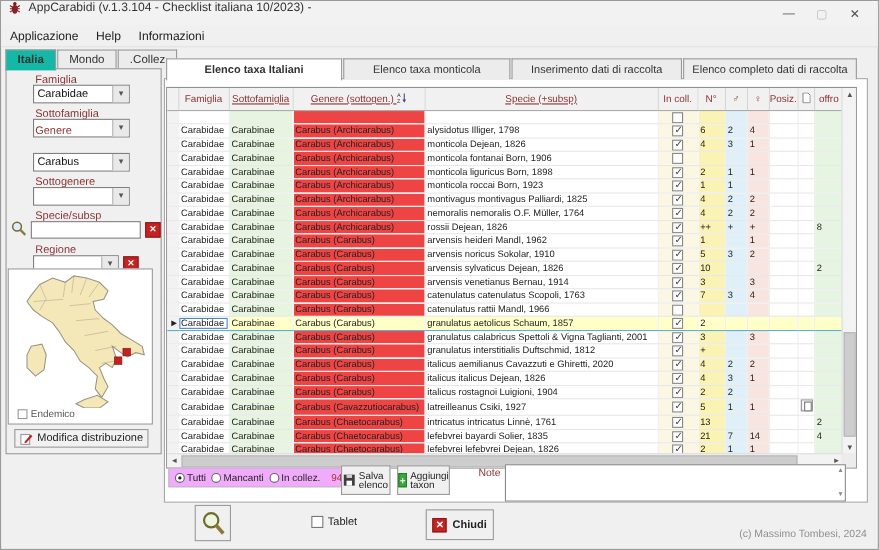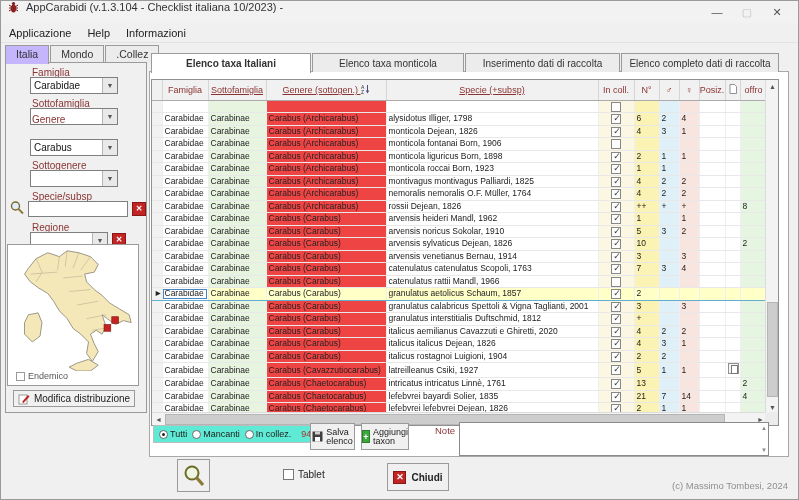--- a/index.html
+++ b/index.html
@@ -15,21 +15,21 @@
   .win-btn { width:30px; height:22px; display:flex; align-items:center; justify-content:center; font-size:11px; color:#555; }
   .win-btn.dim { color:#bdbdbd; }
 
   
   .menubar { position:absolute; left:0; top:22px; width:100%; height:20px; background:#f0f0f0; display:flex; align-items:center; border-bottom:1px solid #e3e3e3; }
   .menu-item { font-size:11px; color:#222; padding:2px 8px; }
 
   
   .side-tabs { position:absolute; left:4px; top:44px; height:18px; display:flex; }
   .side-tab { font-size:10.5px; color:#333; border:1px solid #9a9a9a; border-bottom:none; background:#ececec; padding:2px 10px; margin-right:1px; }
-  .side-tab.active { background:#c4b5fd; font-weight:normal; position:relative; z-index:3; height:19px; }
+  .side-tab.active { background:#14b8a6; font-weight:bold; position:relative; z-index:3; height:19px; }
 
   .side-panel { position:absolute; left:4px; top:61px; width:142px; height:351px; border:1px solid #9a9a9a; background:#f0f0f0; z-index:1; }
 
   .fld-label { position:absolute; left:26px; font-size:10px; color:#8b3535; }
   .combo { position:absolute; left:24px; width:88px; height:17px; background:#fff; border:1px solid #7f7f7f; font-size:10px; color:#111; line-height:15px; padding-left:3px; }
   .combo .arrow { position:absolute; right:0; top:0; width:15px; height:15px; background:#e9e9e9; border-left:1px solid #b5b5b5; color:#555; font-size:7px; text-align:center; line-height:15px; }
   .txtbox { position:absolute; left:22px; width:100px; height:16px; background:#fff; border:1px solid #7f7f7f; }
   .xbtn { position:absolute; width:14px; height:14px; background:#c22424; border:1px solid #8c1616; color:#fff; font-size:8px; font-weight:bold; text-align:center; line-height:12px; }
   .mini-lens { position:absolute; left:3px; width:16px; height:16px; }
 
@@ -74,21 +74,21 @@
 
   
   .vscroll { position:absolute; right:0; top:0; width:13px; height:334px; background:#f3f3f3; border-left:1px solid #dcdcdc; }
   .vthumb { position:absolute; left:1px; top:222px; width:11px; height:95px; background:#cdcdcd; border:1px solid #b5b5b5; }
   .hscroll { position:absolute; left:0; bottom:0; height:13px; width:615px; background:#f3f3f3; border-top:1px solid #dcdcdc; }
   .hthumb { position:absolute; left:13px; top:1px; height:11px; width:560px; background:#cdcdcd; border:1px solid #b5b5b5; }
   .sarrow { position:absolute; font-size:7px; color:#555; width:13px; height:13px; text-align:center; line-height:13px; }
   .corner { position:absolute; right:0; bottom:0; width:13px; height:13px; background:#ececec; }
 
   
-  .radio-box { position:absolute; left:152px; top:424px; width:166px; height:18px; border:1px solid #bdbdbd; background:#5eead4; display:flex; align-items:center; font-size:9px; color:#222; z-index:3; }
+  .radio-box { position:absolute; left:152px; top:424px; width:166px; height:18px; border:1px solid #bdbdbd; background:#f0abfc; display:flex; align-items:center; font-size:9px; color:#222; z-index:3; }
   .radio { width:9px; height:9px; border:1px solid #666; border-radius:50%; background:#fff; margin:0 2px 0 5px; position:relative; }
   .radio.sel::after { content:""; position:absolute; left:2px; top:2px; width:3px; height:3px; border-radius:50%; background:#222; }
   .count { color:#b03030; margin-left:10px; }
 
   .btn2 { position:absolute; background:#f0f0f0; border:1px solid #9a9a9a; display:flex; align-items:center; justify-content:center; font-size:9px; color:#222; z-index:3; text-align:left; gap:3px; }
   .note-label { position:absolute; left:434px; top:424px; font-size:9.5px; color:#8b3535; z-index:3; }
   .note-area { position:absolute; left:458px; top:421px; width:310px; height:34px; border:1px solid #8a8a8a; background:#fff; z-index:3; }
   .note-area .up, .note-area .dn { position:absolute; right:1px; font-size:6px; color:#888; line-height:6px; }
   .note-area .up { top:2px; } .note-area .dn { bottom:2px; }
 

